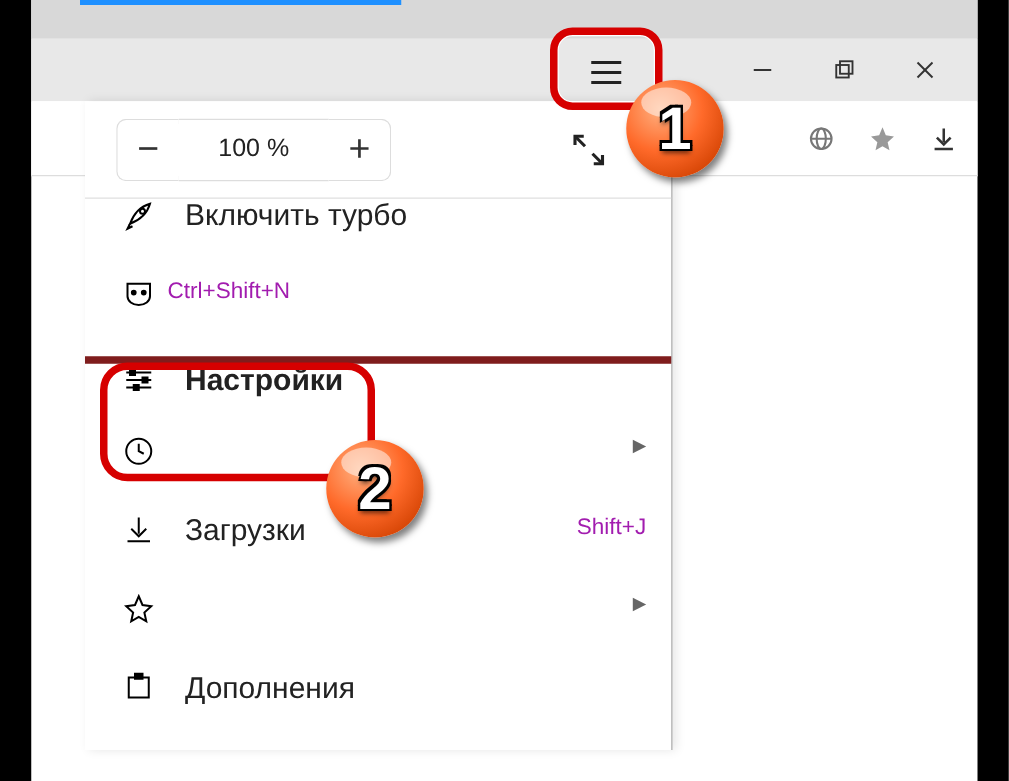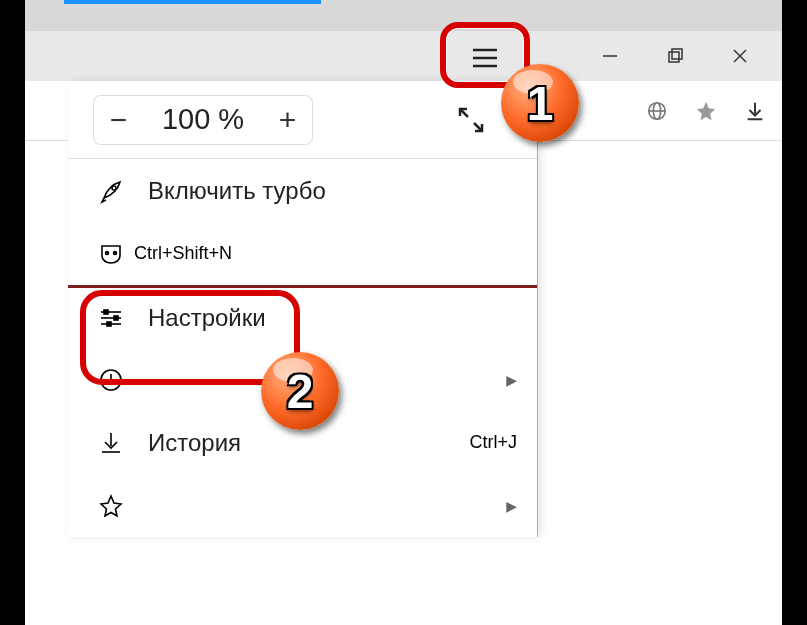--- a/index.html
+++ b/index.html
@@ -16,31 +16,31 @@
     .toolbar { position: absolute; top: 81px; left: 0; right: 0; height: 60px; background: #fff; border-bottom: 1px solid #ddd; display: flex; justify-content: flex-end; align-items: center; padding-right: 15px; gap: 25px; }
     .toolbar-icon { width: 24px; height: 24px; display: flex; align-items: center; justify-content: center; color: #777; }
     .toolbar-icon svg { width: 22px; height: 22px; }
     
     .menu { position: absolute; top: 81px; left: 43px; width: 470px; background: #fff; border-right: 1px solid #aaa; box-shadow: 3px 0 8px rgba(0,0,0,0.1); }
     
     .zoom-row { height: 78px; display: flex; align-items: center; justify-content: flex-start; padding-left: 25px; border-bottom: 1px solid #e0e0e0; }
     .zoom-btn { width: 50px; height: 50px; border: 1px solid #ddd; background: #fff; display: flex; align-items: center; justify-content: center; font-size: 30px; color: #333; }
     .zoom-btn.minus { border-radius: 8px 0 0 8px; border-right: none; }
     .zoom-btn.plus { border-radius: 0 8px 8px 0; border-left: none; }
-    .zoom-val { width: 120px; height: 50px; border-top: 1px solid #ddd; border-bottom: 1px solid #ddd; display: flex; align-items: center; justify-content: center; font-size: 29px; color: #222; }
+    .zoom-val { width: 120px; height: 50px; border-top: 1px solid #ddd; border-bottom: 1px solid #ddd; display: flex; align-items: center; justify-content: center; font-size: 20px; color: #222; }
     .fullscreen-btn { margin-left: 140px; width: 36px; height: 36px; display: flex; align-items: center; justify-content: center; }
     .fullscreen-btn svg { width: 28px; height: 28px; }
     
-    .menu-item { height: 63px; display: flex; align-items: center; padding-left: 30px; padding-right: 20px; }
+    .menu-item { height: 63px; display: flex; align-items: flex-start; padding-left: 30px; padding-right: 20px; }
     .menu-item .icon { width: 36px; display: flex; align-items: center; justify-content: flex-start; }
     .menu-item .icon svg { width: 26px; height: 26px; stroke: #000; fill: none; stroke-width: 1.6; }
     .menu-item .label { font-size: 24px; color: #222; margin-left: 14px; flex: 1; }
-    .menu-item .shortcut { font-size: 18px; color: #000000; }
+    .menu-item .shortcut { font-size: 18px; color: #a21caf; }
     .menu-item .arrow { color: #666; font-size: 14px; margin-left: auto; }
-    .sep { border-top: 3px solid #7f1d1d; }
+    .sep { border-top: 6px solid #7f1d1d; font-weight: bold; }
     
     .highlight1 { position: absolute; top: 22px; left: 415px; width: 90px; height: 66px; border: 6px solid #d60000; border-radius: 18px; box-shadow: 0 0 0 1px #fff inset; pointer-events: none; }
     .highlight2 { position: absolute; top: 290px; left: 55px; width: 220px; height: 95px; border: 6px solid #d60000; border-radius: 22px; pointer-events: none; }
     
     .badge { position: absolute; width: 78px; height: 78px; border-radius: 50%; background: radial-gradient(circle at 35% 30%, #ffb080, #ff6a2a 45%, #d04000 85%); display: flex; align-items: center; justify-content: center; box-shadow: 3px 4px 6px rgba(0,0,0,0.5); }
     .badge::before { content: ""; position: absolute; top: 6px; left: 12px; width: 40px; height: 24px; border-radius: 50%; background: rgba(255,255,255,0.5); }
     .badge-num { font-size: 48px; font-weight: bold; color: #fff; text-shadow: -2px -2px 0 #000, 2px -2px 0 #000, -2px 2px 0 #000, 2px 2px 0 #000, 0 3px 4px rgba(0,0,0,.6); position: relative; }
     .badge1 { top: 64px; left: 476px; }
     .badge2 { top: 352px; left: 236px; }
     
@@ -169,33 +169,42 @@
     </div>
 
     <div class="menu-item">
       <span class="icon">
         <svg viewBox="0 0 26 26">
             <line x1="13" y1="3" x2="13" y2="16"></line>
             <polyline points="7,12 13,18 19,12"></polyline>
             <line x1="4" y1="22" x2="22" y2="22"></line>
           </svg>
       </span>
-      <span class="label">История</span>
-      <span class="shortcut">Ctrl+J</span>
+      <span class="label">Загрузки</span>
+      <span class="shortcut">Shift+J</span>
     </div>
 
     <div class="menu-item">
       <span class="icon">
         <svg viewBox="0 0 26 26">
             <path d="M13 3l3 7 7 1-5.5 5 1.5 7-6-3.5L7 23l1.5-7L3 11l7-1z"></path>
           </svg>
       </span>
       <span class="arrow">▶</span>
     </div>
 
+    <div class="menu-item">
+      <span class="icon">
+        <svg viewBox="0 0 26 26">
+            <rect x="5" y="5" width="16" height="16"></rect>
+            <rect x="10" y="2" width="6" height="4" fill="#000"></rect>
+          </svg>
+      </span>
+      <span class="label">Дополнения</span>
+    </div>
 
   </div>
 
   <div class="highlight1"></div>
   <div class="highlight2"></div>
 
   <div class="badge badge1">
     <span class="badge-num">1</span>
   </div>
   <div class="badge badge2">

